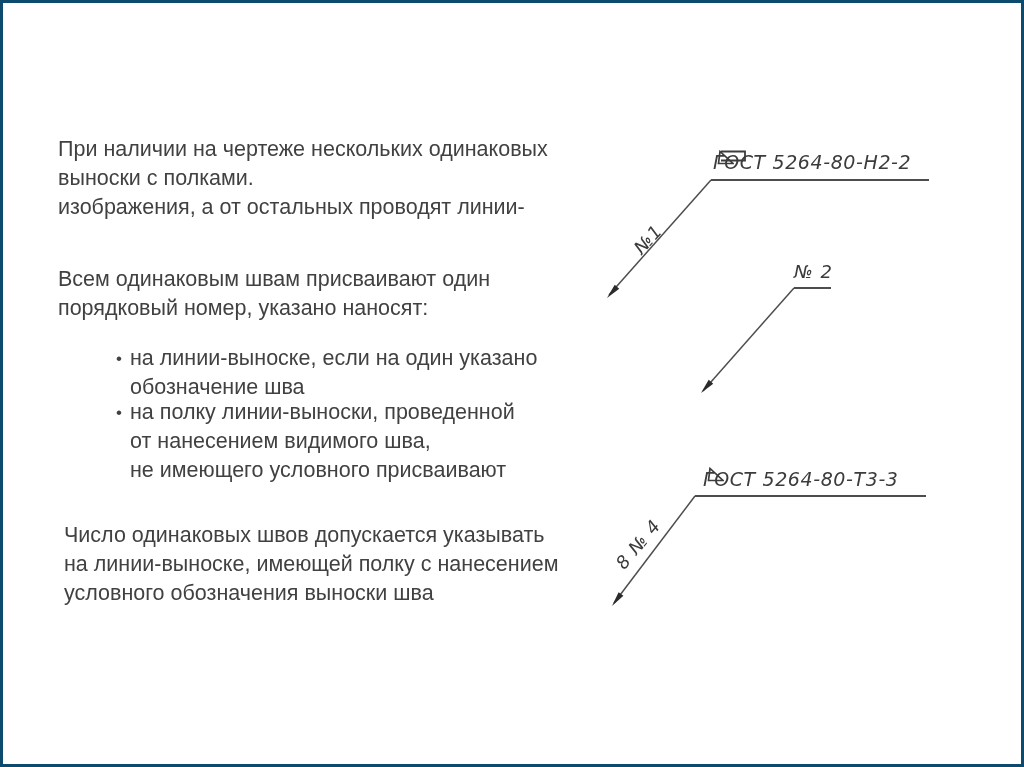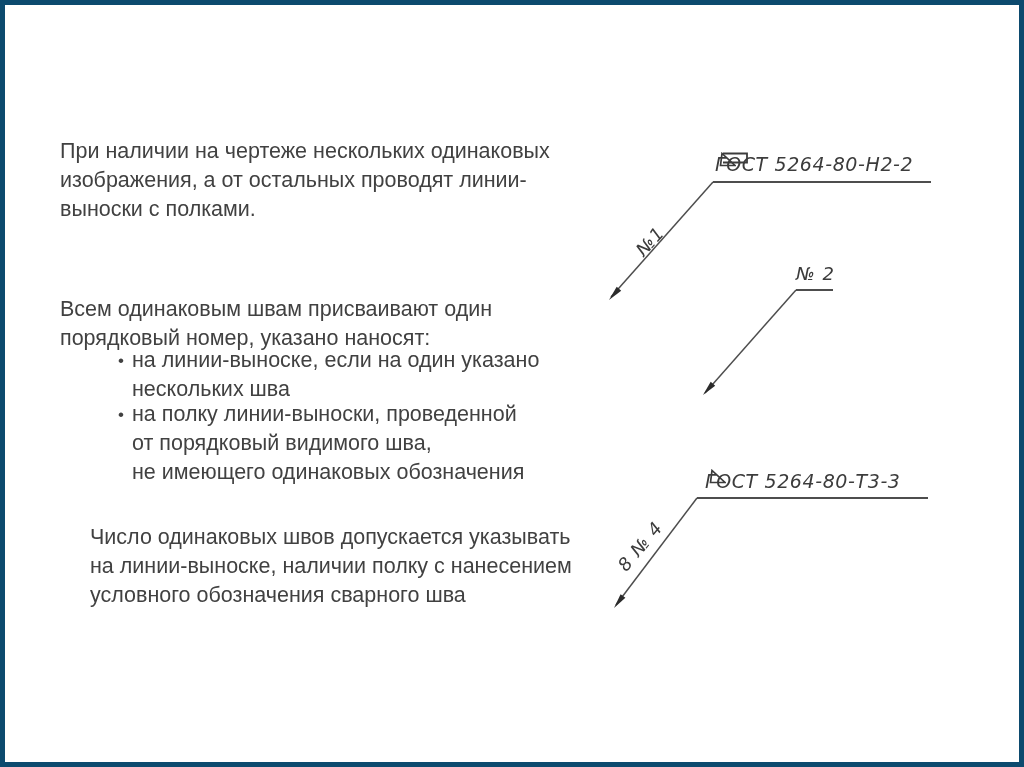--- a/index.html
+++ b/index.html
@@ -1,20 +1,20 @@
 <!DOCTYPE html>
 <html><head>
 <meta charset="utf-8">
 <style>
   html,body{margin:0;padding:0;background:#ffffff;}
   .slide{
     position:relative;
     width:1024px;height:767px;
     background:#ffffff;
-    border:5px solid #0c4a6e;
+    border:3px solid #0c4a6e;
     box-sizing:border-box;
     overflow:hidden;
     font-family:"Liberation Sans","DejaVu Sans",sans-serif;
     color:#414141;
   }
   .para{
     position:absolute;
     font-size:21.5px;
     line-height:29px;
     color:#414141;
@@ -65,50 +65,50 @@
   .leader-label.rot{transform:translate(-50%,-50%) rotate(-48deg);}
   .leader-label.rot3{transform:translate(-50%,-50%) rotate(-50deg);}
 </style>
 </head>
 <body>
 
 <div class="slide">
 
   <div class="para" style="left:55px;top:132px;">
     <div class="line">При наличии на чертеже нескольких одинаковых</div>
+    <div class="line">выноски с полками.</div>
     <div class="line">изображения, а от остальных проводят линии-</div>
-    <div class="line">выноски с полками.</div>
   </div>
 
-  <div class="para" style="left:55px;top:290px;">
+  <div class="para" style="left:55px;top:262px;">
     <div class="line">Всем одинаковым швам присваивают один</div>
     <div class="line">порядковый номер, указано наносят:</div>
   </div>
 
   <div class="bullet-item" style="left:113px;top:341px;">
     <span class="dot">•</span>
     <div>
       <div class="line">на линии-выноске, если на один указано</div>
-      <div class="line">нескольких шва</div>
+      <div class="line">обозначение шва</div>
     </div>
   </div>
 
   <div class="bullet-item" style="left:113px;top:395px;">
     <span class="dot">•</span>
     <div>
       <div class="line">на полку линии-выноски, проведенной</div>
-      <div class="line">от порядковый видимого шва,</div>
-      <div class="line">не имеющего одинаковых обозначения</div>
+      <div class="line">от нанесением видимого шва,</div>
+      <div class="line">не имеющего условного присваивают</div>
     </div>
   </div>
 
-  <div class="para" style="left:61px;top:518px;margin-left:24px;">
+  <div class="para" style="left:61px;top:518px;">
     <div class="line">Число одинаковых швов допускается указывать</div>
-    <div class="line">на линии-выноске, наличии полку с нанесением</div>
-    <div class="line">условного обозначения сварного шва</div>
+    <div class="line">на линии-выноске, имеющей полку с нанесением</div>
+    <div class="line">условного обозначения выноски шва</div>
   </div>
 
   <div class="diagram-layer">
 
     <svg width="1024" height="767" viewBox="0 0 1024 767">
 
       <line x1="708" y1="177" x2="926" y2="177" stroke="#4d4d4d" stroke-width="2"></line>
       <line x1="708" y1="177" x2="606" y2="292" stroke="#4d4d4d" stroke-width="1.5"></line>
       <polygon points="604,295 616.2,285.7 611.7,281.8" fill="#2b2b2b"></polygon>
 

